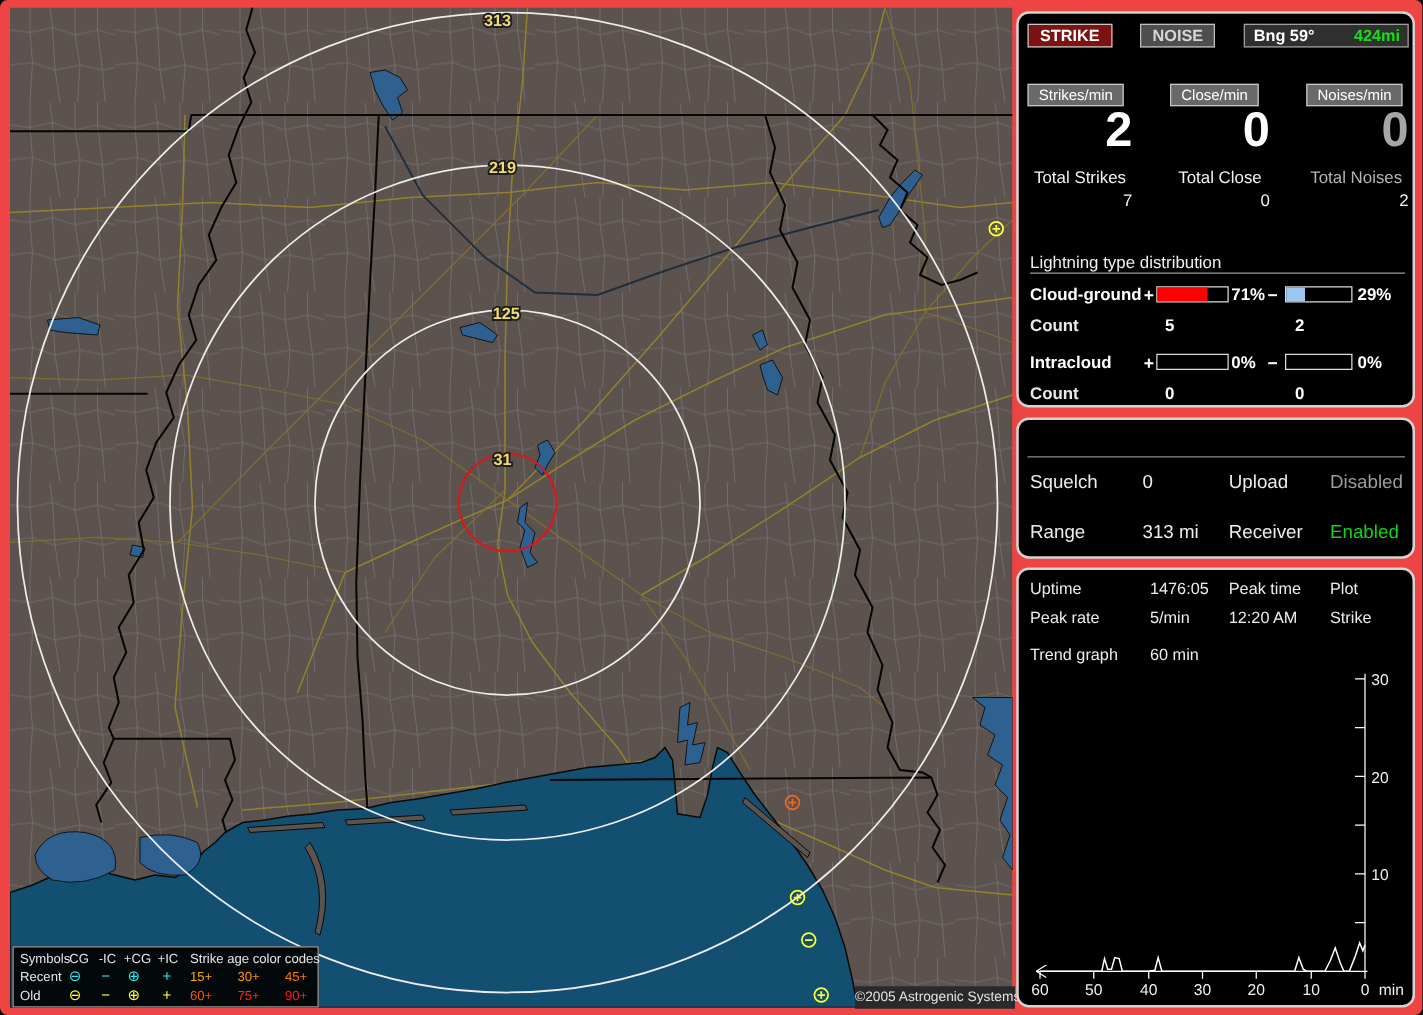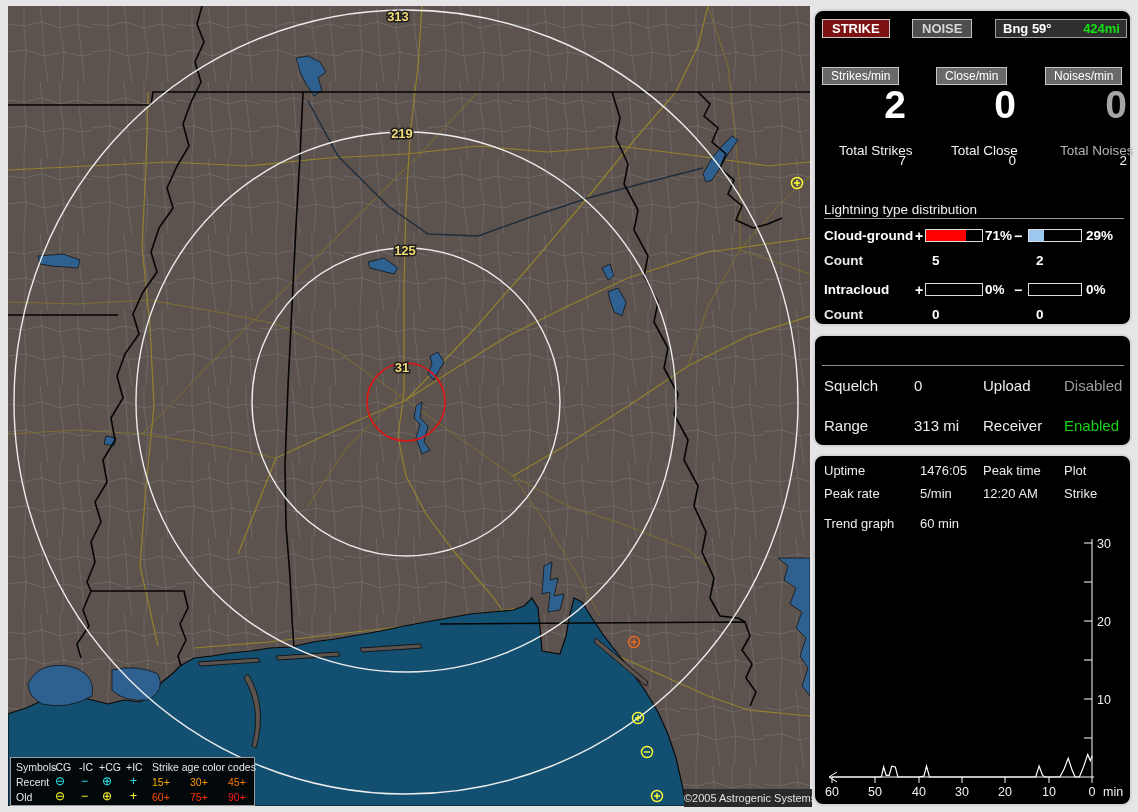--- a/index.html
+++ b/index.html
@@ -1,18 +1,18 @@
 <!DOCTYPE html>
 <html><head>
 <meta charset="utf-8">
 <style>
   * { margin:0; padding:0; box-sizing:border-box; }
   html,body { background:#000; }
   body { font-family:"Liberation Sans", sans-serif; }
-  #root { position:relative; width:1138px; height:812px; background:#e5e5e5; overflow:hidden; }
+  #root { position:relative; width:1138px; height:812px; background:#ef4444; overflow:hidden;border-radius:6px; }
 
   
   #map-svg { position:absolute; left:8px; top:6px; }
 
   
   #legend { position:absolute; left:10px; top:757px; width:245px; height:49px;
             background:rgba(2,2,2,.92); border:1px solid #9a9a9a; font-size:10.5px;
             color:#e6e6e6; }
   #legend .lrow { position:absolute; left:0; width:100%; height:14px; line-height:14px; }
   #legend .lr0 { top:2px; } #legend .lr1 { top:17px; } #legend .lr2 { top:32px; }
@@ -45,21 +45,21 @@
              border:1px solid #9f9f9f; }
   #bng-box .bng { left:7px; top:1px; color:#fff; font-weight:bold; font-size:13px; }
   #bng-box .dist { right:6px; top:1px; font-weight:bold; font-size:13px; }
 
   .chip { top:56px; height:18px; line-height:14px; font-size:12px; padding:1px 8px;
           background:#696969; color:#ffffff; border:1px solid #c6c6c6; }
   .chip.c1 { left:7px; } .chip.c2 { left:121px; } .chip.c3 { left:230px; }
   .bigval { top:74px; width:84px; text-align:right; font-size:39px; font-weight:bold;
             line-height:40px; color:#fff; }
   .bigval.c1 { left:7px; } .bigval.c2 { left:117px; } .bigval.c3 { left:228px; }
-  .tlabel { top:132px; width:84px; text-align:left; font-size:13.5px; color:#f2f2f2;margin-left:17px; }
+  .tlabel { top:123px; width:84px; text-align:center; font-size:13.5px; color:#f2f2f2; }
   .tlabel.c1 { left:7px; } .tlabel.c2 { left:119px; } .tlabel.c3 { left:228px; }
   .tval { top:142px; width:84px; text-align:right; font-size:13.5px; color:#f2f2f2; }
   .tval.c1 { left:7px; } .tval.c2 { left:117px; } .tval.c3 { left:228px; }
 
   #dist-title { left:9px; top:191px; width:300px; height:17px; font-size:13.5px;
                 color:#efefef; border-bottom:1px solid #9a9a9a; }
   .drow-label { left:9px; font-weight:bold; font-size:13.5px; color:#fff; }
   .dsign { font-weight:bold; font-size:14px; color:#fff; }
   .dsign.p { left:100px; } .dsign.m { left:199px; }
   .dbar { top:1px; height:13px; background:#000; border:1px solid #dcdcdc; }

